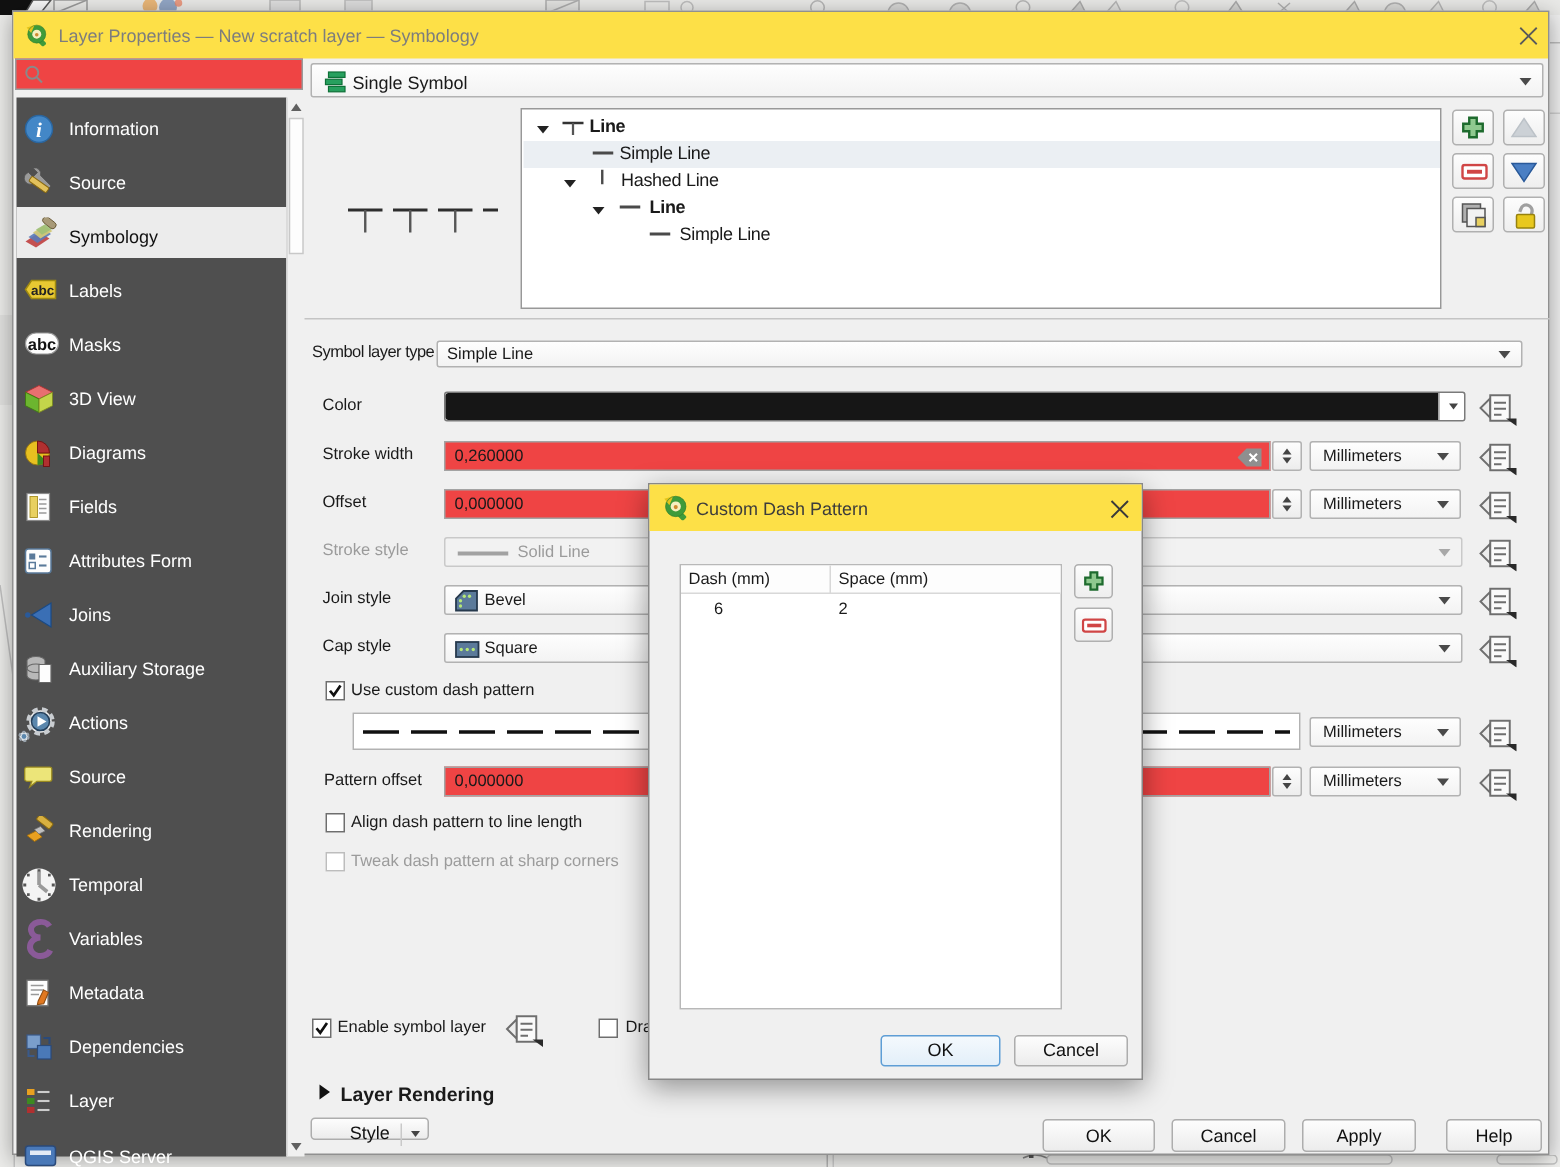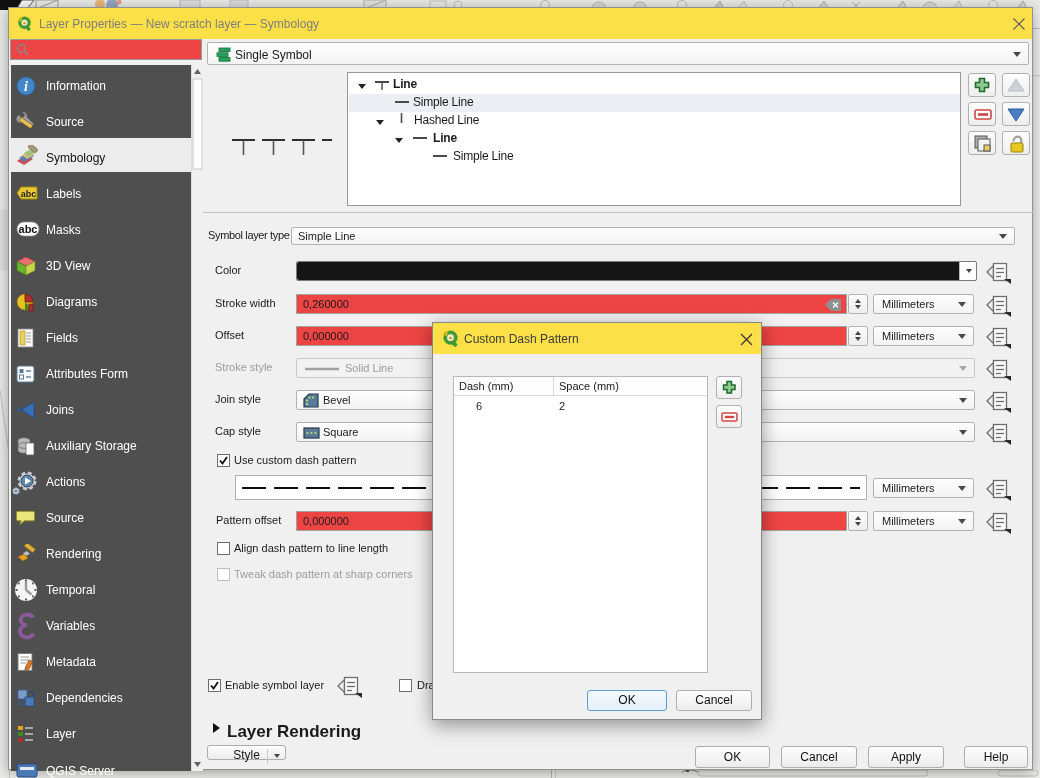--- a/index.html
+++ b/index.html
@@ -550,21 +550,21 @@
  <polygon points="8.5,3.5 8.5,16.5 2,10" fill="#ededed" stroke="#6e6e6e" stroke-width="1.3"></polygon>
  <rect x="8.5" y="1.5" width="13" height="17" fill="#fafafa" stroke="#6e6e6e" stroke-width="1.3"></rect>
  <line x1="11" y1="6.5" x2="19" y2="6.5" stroke="#6e6e6e" stroke-width="1.3"></line>
  <line x1="11" y1="10.5" x2="19" y2="10.5" stroke="#6e6e6e" stroke-width="1.3"></line>
  <line x1="11" y1="14.5" x2="16" y2="14.5" stroke="#6e6e6e" stroke-width="1.3"></line>
  <polygon points="19,17 26,17 26,22" fill="#2a2a2a"></polygon>
 </svg>
  <div class="cb" style="left:388px;top:671px;"></div>
  <div class="lbl" style="left:406px;top:671px;">Draw effects</div>
  <div class="abs" style="left:202px;top:715px;width:0;height:0;border-top:5px solid transparent;border-bottom:5px solid transparent;border-left:7px solid #111;"></div>
- <div class="lbl" style="left:216px;top:714px;font-size:17px;font-weight:bold;">Layer Rendering</div>
+ <div class="lbl" style="left:216px;top:714px;font-size:13px;font-weight:bold;">Layer Rendering</div>
  <div class="btn2" style="left:196px;top:737px;width:79px;height:15px;line-height:19px;">Style<div class="abs" style="right:5px;top:8px;width:0;height:0;border-left:3.5px solid transparent;border-right:3.5px solid transparent;border-top:4.5px solid #444;"></div><div class="abs" style="right:17px;top:3px;width:1px;height:15px;background:#c9c9c9;"></div></div>
  <div class="btn2" style="left:684px;top:738px;width:75px;height:22px;line-height:20px;">OK</div>
  <div class="btn2" style="left:770px;top:738px;width:76px;height:22px;line-height:20px;">Cancel</div>
  <div class="btn2" style="left:857px;top:738px;width:76px;height:22px;line-height:20px;">Apply</div>
  <div class="btn2" style="left:943px;top:738px;width:64px;height:22px;line-height:20px;margin-left:10px;">Help</div>
  </div>
 </div>
 <div class="dlg" style="left:432px;top:322px;width:330px;height:398px;border-color:#888;box-shadow:0 5px 18px rgba(0,0,0,0.4);">
  <div class="tbar">
   <svg width="17" height="17" style="position:absolute;left:9px;top:7px;" viewBox="0 0 20 20">

